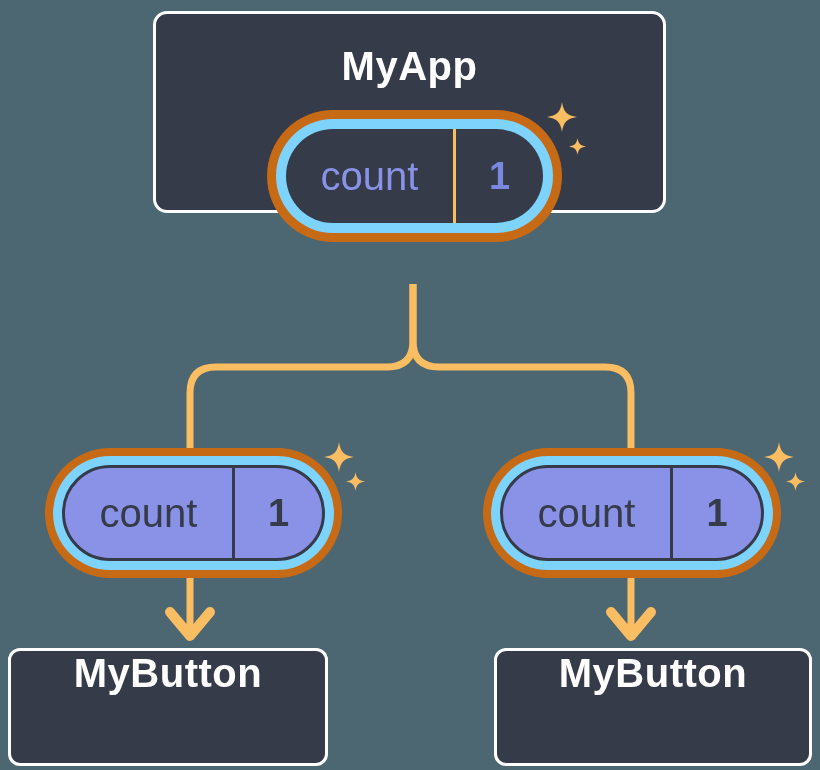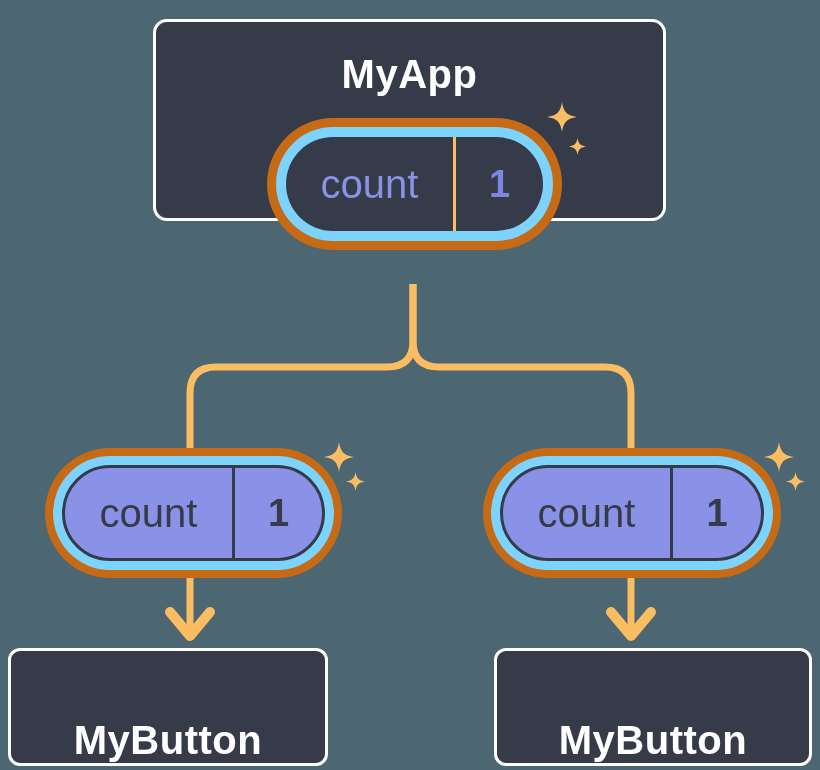--- a/index.html
+++ b/index.html
@@ -24,34 +24,33 @@
     position: absolute;
     background: #353B48;
     border: 3px solid #FFFFFF;
     box-sizing: border-box;
     z-index: 2;
   }
   .node-root {
     left: 153px; top: 11px;
     width: 513px; height: 202px;
     border-radius: 14px;
-    margin-top: 8px;
   }
   .node-title {
     padding-top: 30px;
     text-align: center;
     color: #FFFFFF;
     font-size: 40px;
     font-weight: 600;
     letter-spacing: 0.5px;
   }
   .node-button {
     border-radius: 12px;
     display: flex;
-    align-items: flex-end;
+    align-items: flex-start;
     justify-content: center;
     color: #FFFFFF;
     font-size: 40px;
     font-weight: 600;
     letter-spacing: 0.5px;
   }
   .node-button.left  { left: 8px;   top: 648px; width: 320px; height: 118px; }
   .node-button.right { left: 494px; top: 648px; width: 318px; height: 118px; }
 
   

